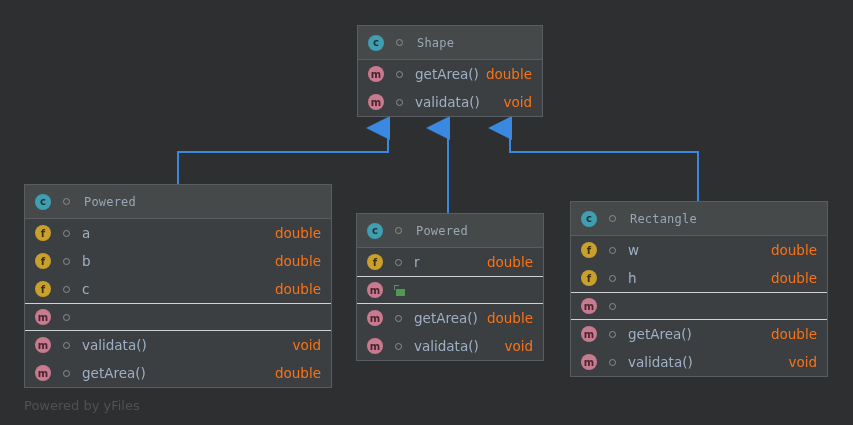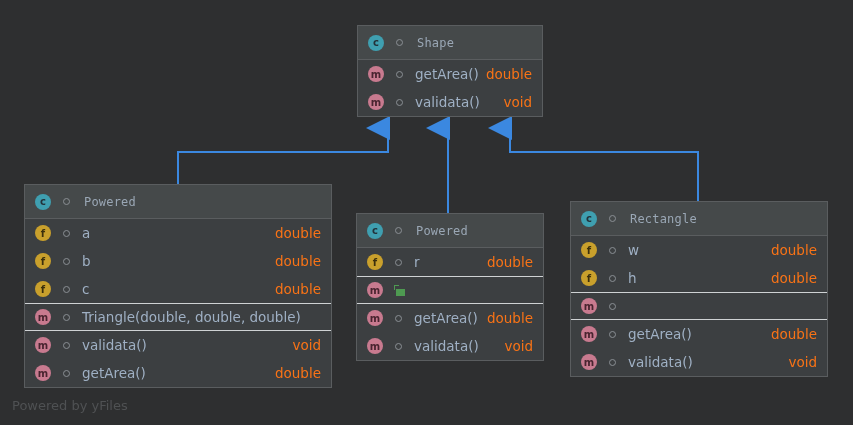--- a/index.html
+++ b/index.html
@@ -66,21 +66,21 @@
     border:1.6px solid #8a8f94;box-sizing:border-box;
     margin-left:12px;flex:0 0 7px;
   }
   .lock{
     width:11px;height:11px;margin-left:11px;flex:0 0 11px;position:relative;
   }
   .lock .body{position:absolute;left:2px;bottom:0;width:9px;height:7px;background:#4e9a51;}
   .lock .shackle{position:absolute;left:0px;top:0px;width:5px;height:5px;border:1.6px solid #4e9a51;border-bottom:none;border-right:none;box-sizing:border-box;}
 
   .watermark{
-    position:absolute;left:12px;top:398px;
+    position:absolute;left:24px;top:398px;
     font-size:13px;color:#4f5153;
     font-family:"DejaVu Sans","Liberation Sans",sans-serif;
   }
 </style>
 </head>
 <body>
 
 <div id="canvas">
 
   <svg class="edges" width="853" height="425" viewBox="0 0 853 425">
@@ -141,21 +141,20 @@
             <span class="ic ic-f">f</span>
             <span class="vis"></span>
             <span class="name">c</span>
             <span class="type">double</span>
           </div>
         </div>
         <div class="section">
           <div class="row sep-top sep-bottom">
             <span class="ic ic-m">m</span>
             <span class="vis"></span>
-            <span class="name">Triangle(double, double, double)</span>
           </div>
         </div>
         <div class="section">
           <div class="row">
             <span class="ic ic-m">m</span>
             <span class="vis"></span>
             <span class="name">validata()</span>
             <span class="type">void</span>
           </div>
           <div class="row">

